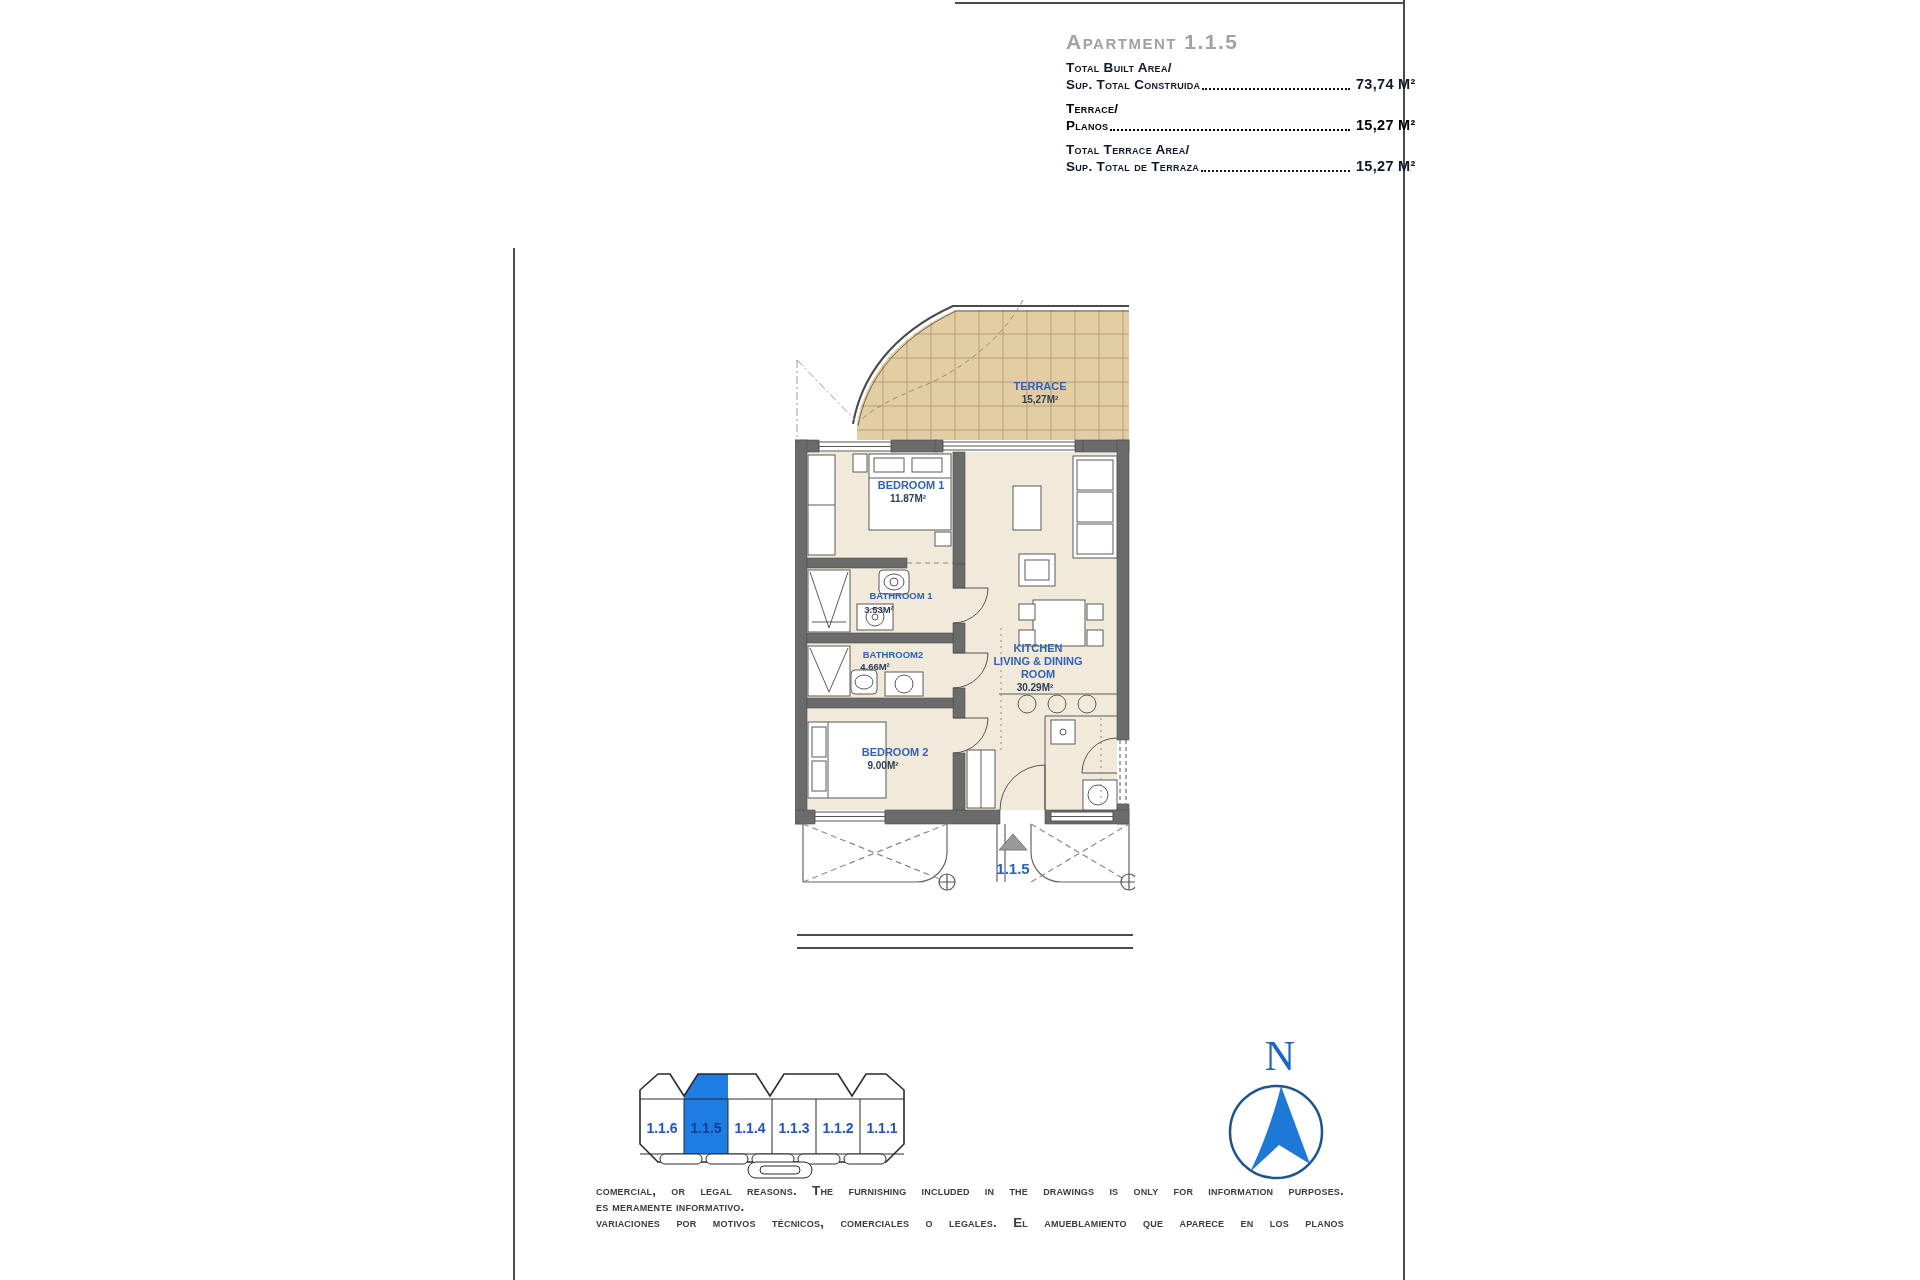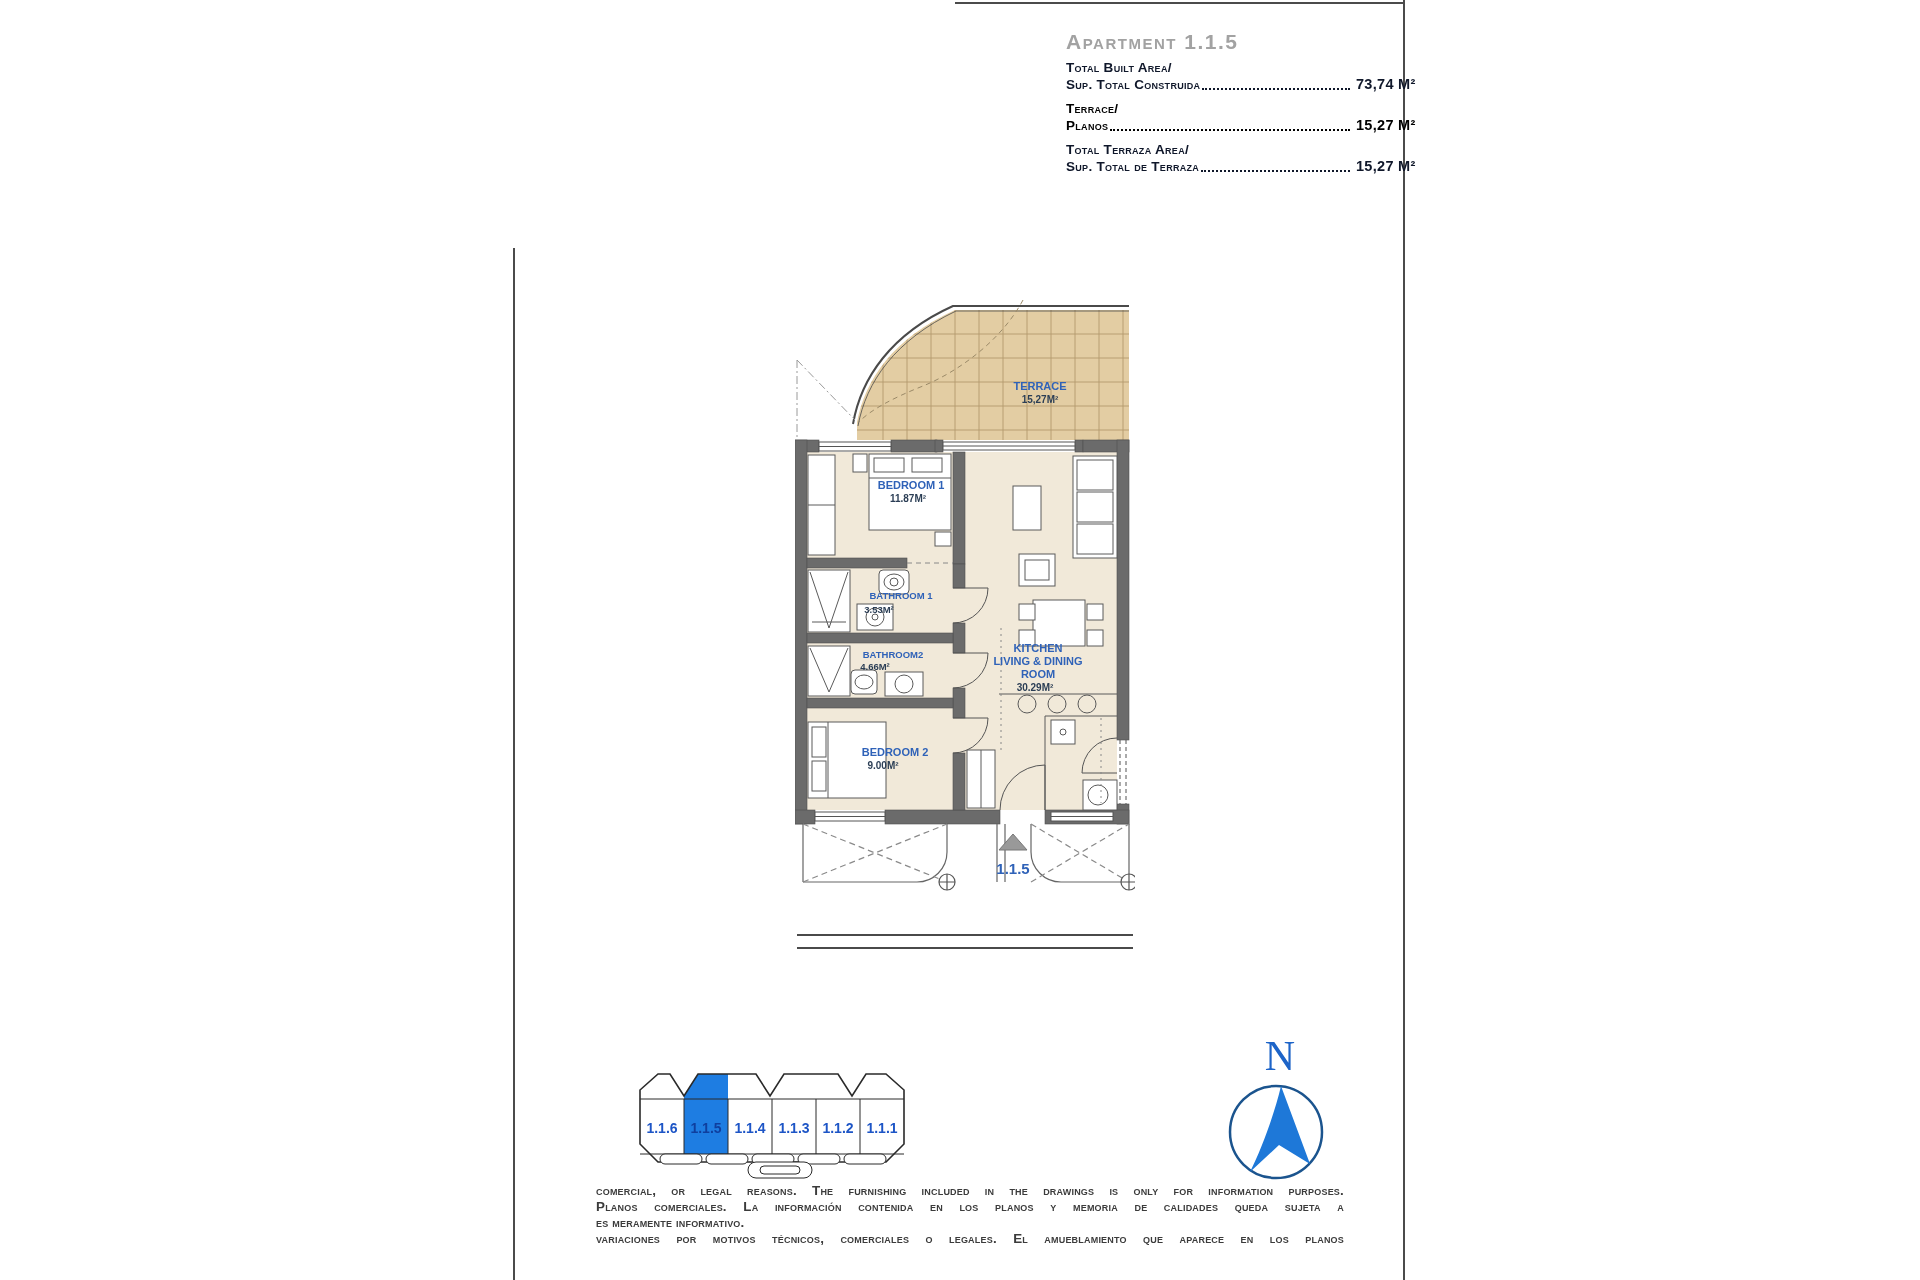--- a/index.html
+++ b/index.html
@@ -56,21 +56,21 @@
   <div class="hdr-row hdr-gray">
     <div class="l1">Terrace/</div>
     <div class="l2line">
       <span>Planos</span>
       <span class="dots"></span>
       <span class="val">15,27 M²</span>
     </div>
   </div>
 
   <div class="hdr-row hdr-blue">
-    <div class="l1">Total Terraza Area/</div>
+    <div class="l1">Total Terrace Area/</div>
     <div class="l2line">
       <span>Sup. Total de Terraza</span>
       <span class="dots"></span>
       <span class="val">15,27 M²</span>
     </div>
   </div>
 </div>
 
 <svg style="position:absolute;left:795px;top:298px;" width="340" height="672" viewBox="0 0 340 672">
   <defs>
@@ -256,16 +256,15 @@
 </svg>
 
 <svg style="position:absolute;left:1222px;top:1028px;" width="112" height="158" viewBox="0 0 112 158">
   <text x="58" y="42" text-anchor="middle" font-size="42" fill="#1d64c8" style="font-family:'Liberation Serif',serif;">N</text>
   <circle cx="54" cy="104" r="46" fill="none" stroke="#1b548e" stroke-width="2.5"></circle>
   <path d="M59,58 C53,84 40,120 28,144 L57,117 L88,136 Z" fill="#1e78d8"></path>
 </svg>
 
 <div id="disclaimer">
   <div class="dl just">comercial, or legal reasons. The furnishing included in the drawings is only for information purposes.</div>
-  <div class="dl just">Planos comerciales. La información contenida en los planos y memoria de calidades queda sujeta a</div>
   <div class="dl">es meramente informativo.</div>
   <div class="dl just">variaciones por motivos técnicos, comerciales o legales. El amueblamiento que aparece en los planos</div>
 </div>
 
 </body></html>

